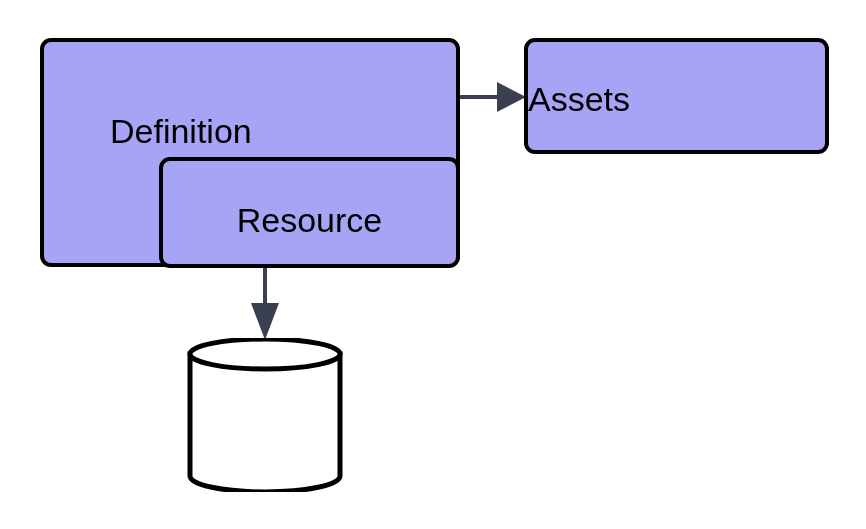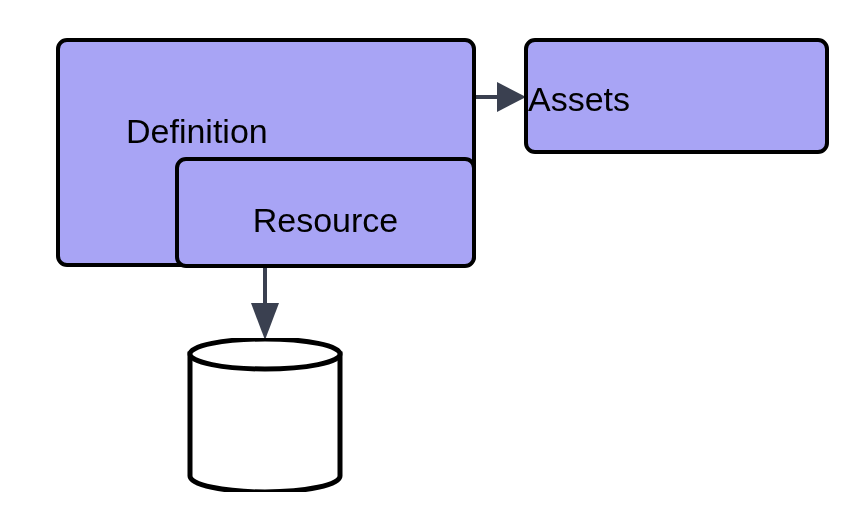--- a/index.html
+++ b/index.html
@@ -27,21 +27,21 @@
     height: 529px;
   }
   .node-box {
     position: absolute;
     box-sizing: border-box;
     border: 4px solid #000000;
     border-radius: 11px;
     background: #a8a4f5;
   }
   #definition-box {
-    left: 56px;
+    left: 40px;
     top: 38px;
     width: 420px;
     height: 229px;
   }
   #resource-box {
     left: 115px;
     top: 115px;
     width: 301px;
     height: 111px;
   }

